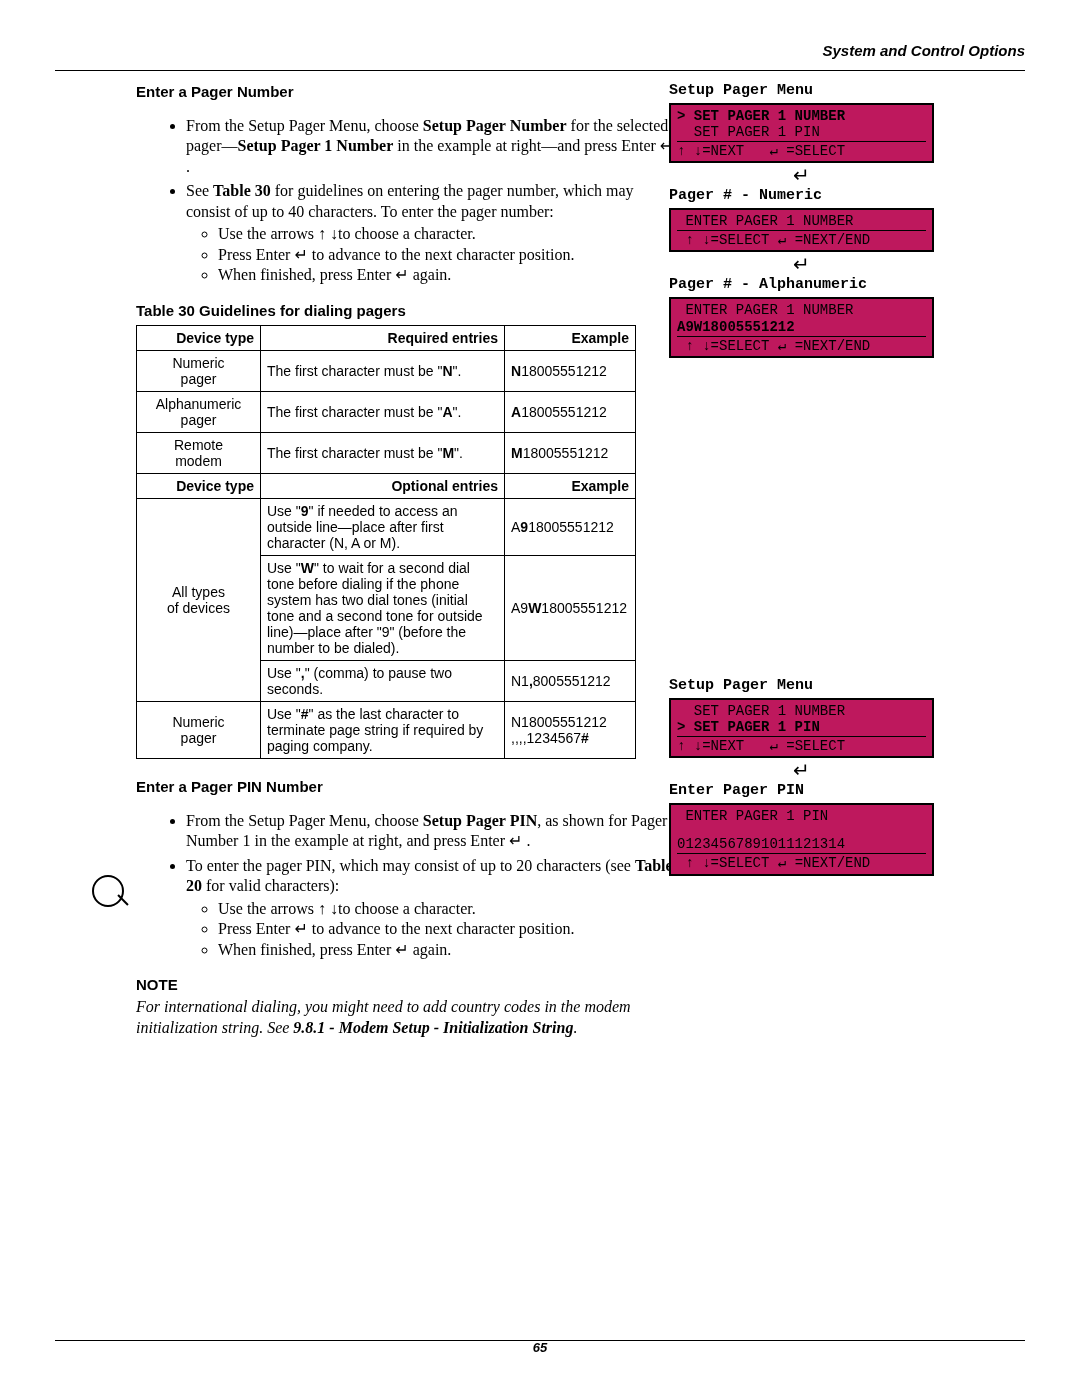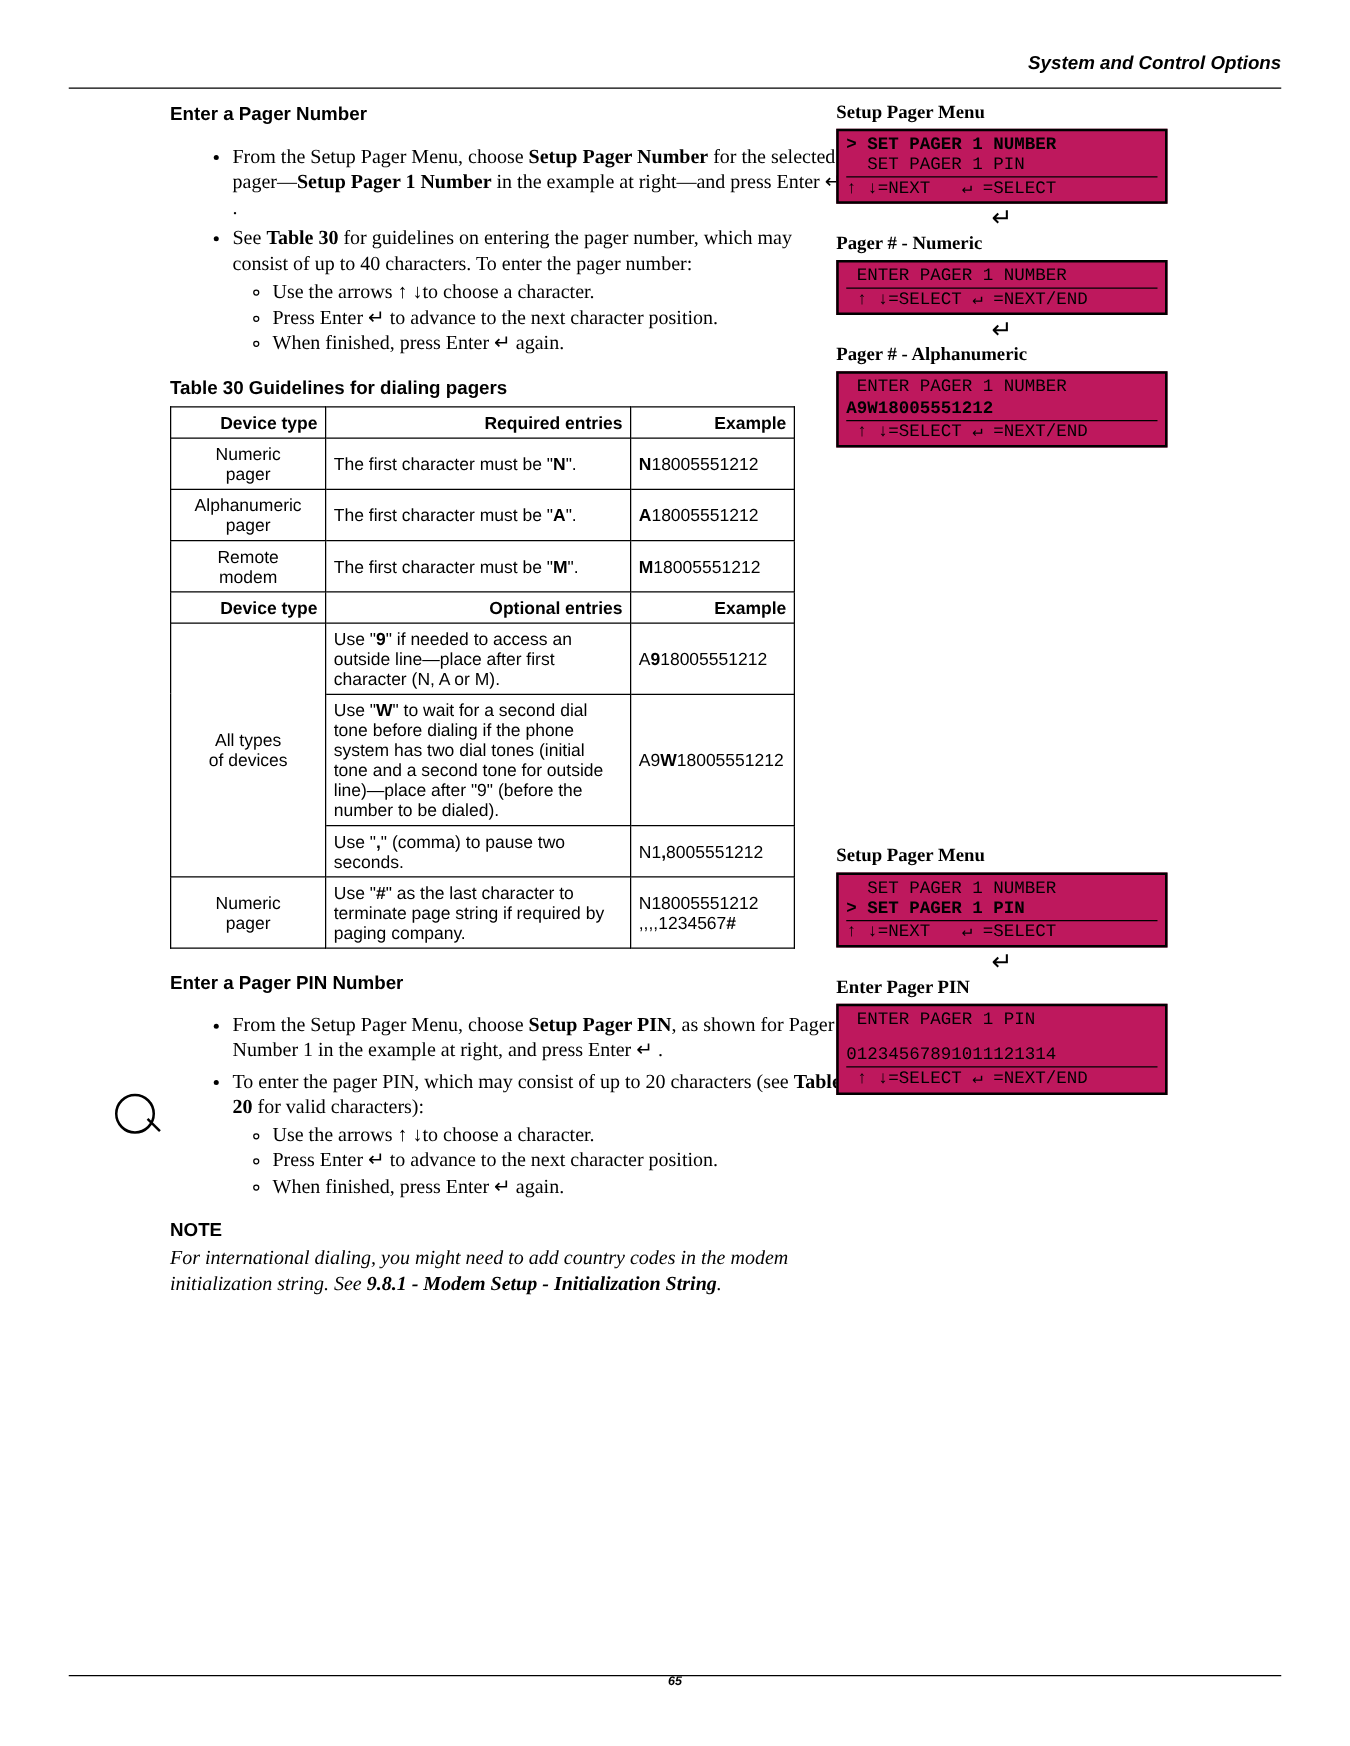--- a/index.html
+++ b/index.html
@@ -36,21 +36,21 @@
     border: none;
     border-top: 1px solid #000;
   }
   .page-num {
     position: absolute;
     top: 1340px;
     left: 0;
     width: 1080px;
     text-align: center;
     font-family: Arial, sans-serif;
-    font-size: 10px;
+    font-size: 13px;
     font-weight: bold;
     font-style: italic;
   }
   .main {
     position: absolute;
     top: 80px;
     left: 136px;
     width: 556px;
   }
   .side {
@@ -118,21 +118,21 @@
   }
   .screen .nav { white-space: pre; }
   .screen .bolded { font-weight: bold; }
   .arrow-down-enter {
     text-align: center;
     font-size: 20px;
     margin: 0 0 2px 0;
     line-height: 1;
   }
   .side-h {
-    font-family: Liberation Serif, serif;
+    font-family: Liberation Mono, monospace;
     font-size: 15px;
     font-weight: bold;
     margin: 2px 0 4px 0;
   }
   .note-icon {
     position: absolute;
     left: 92px;
     top: 875px;
     font-size: 34px;
     line-height: 1;

